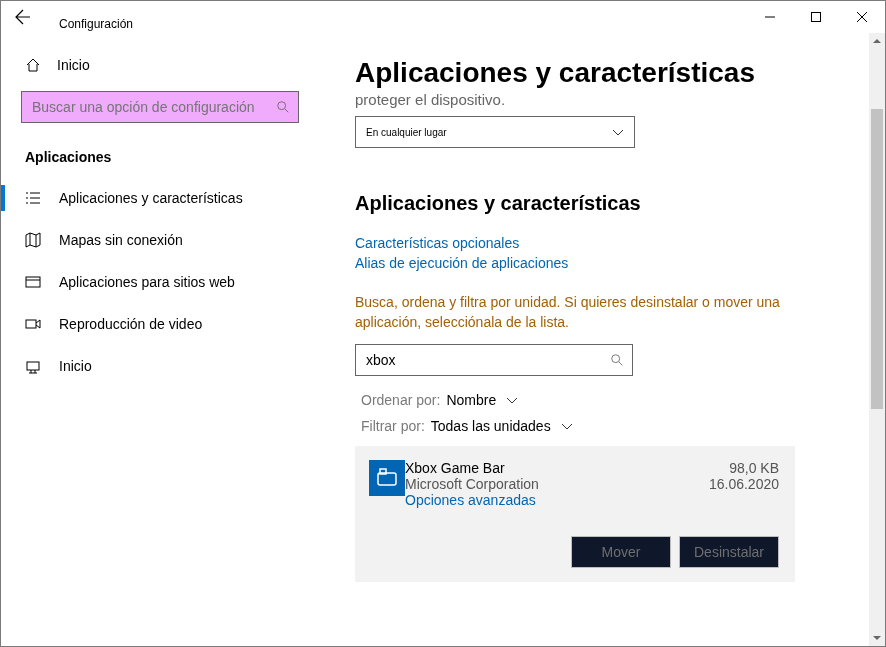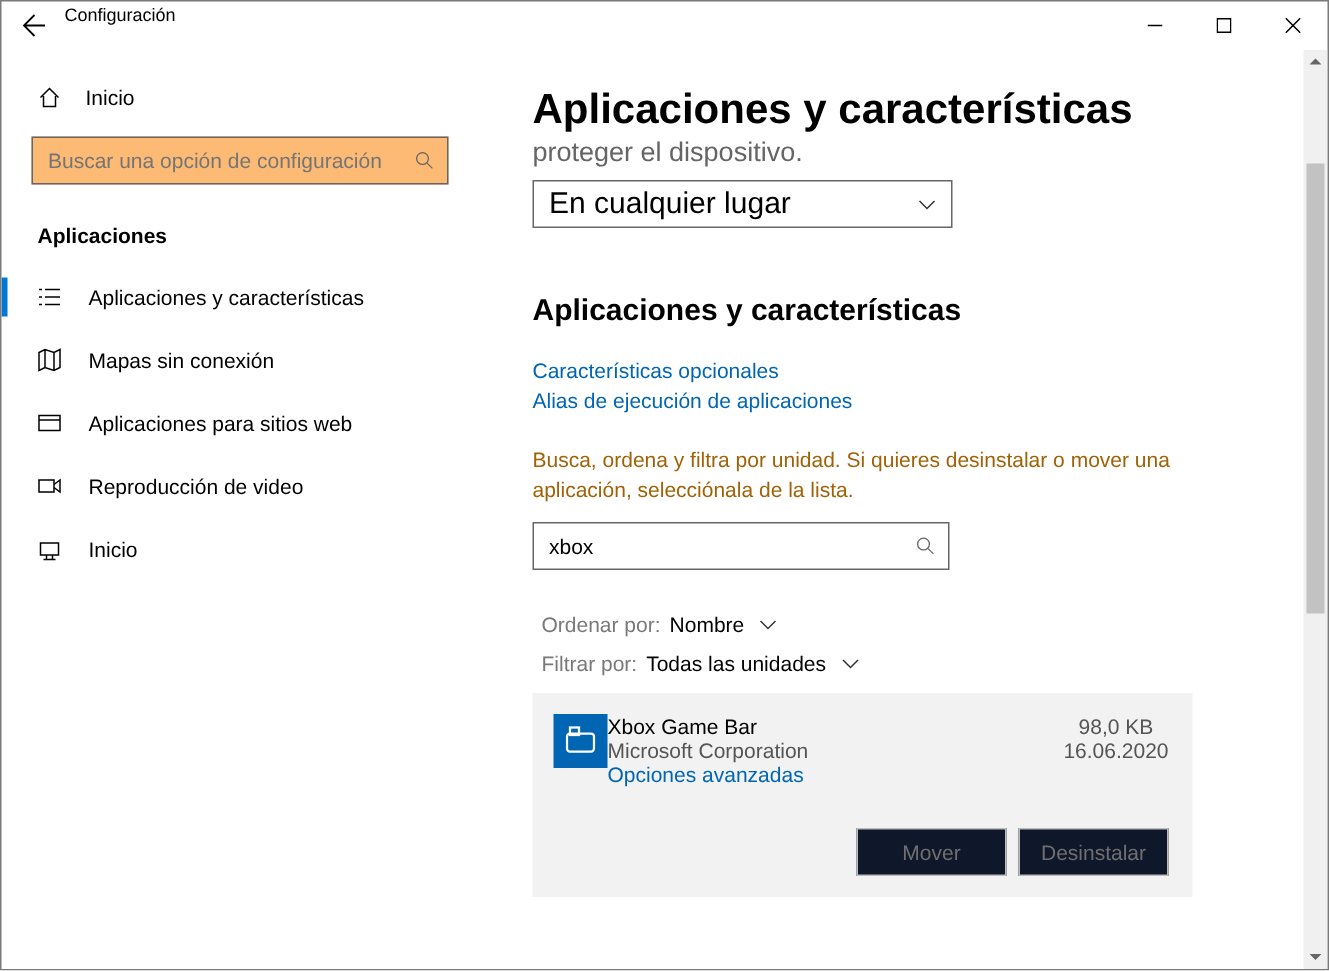--- a/index.html
+++ b/index.html
@@ -5,39 +5,39 @@
   * { box-sizing: border-box; margin: 0; padding: 0; font-family: "Segoe UI", Arial, sans-serif; }
   body { background: #fff; }
   .window {
     width: 886px; height: 647px; border: 1px solid #7a7a7a; position: relative;
     display: flex; flex-direction: column; background: #fff;
   }
   .titlebar {
     height: 32px; display: flex; align-items: center; justify-content: space-between;
     padding-left: 8px;
   }
-  .titlebar-left { display: flex; align-items: flex-start; }
+  .titlebar-left { display: flex; align-items: flex-end; gap: 16px; }
   .back-btn { width: 28px; height: 28px; display: flex; align-items: center; justify-content: center; cursor: pointer; }
   .back-btn svg { width: 16px; height: 16px; }
   .title { font-size: 12px; color: #000; margin-left: 6px; }
   .win-controls { display: flex; }
   .win-btn { width: 46px; height: 32px; display: flex; align-items: center; justify-content: center; cursor: pointer; }
   .win-btn svg { width: 10px; height: 10px; }
   .body { flex: 1; display: flex; overflow: hidden; }
   .sidebar {
     width: 318px; padding: 14px 0 0 0; display: flex; flex-direction: column;
     border-right: none;
   }
   .home-row {
     display: flex; align-items: center; gap: 16px; padding: 10px 24px; cursor: pointer;
     font-size: 14px; color: #000;
   }
   .home-row svg { width: 16px; height: 16px; }
   .search-box {
-    margin: 8px 20px 0 20px; height: 32px; border: 1px solid #666; background: #fdba74;
+    margin: 8px 20px 0 20px; height: 32px; border: 1px solid #666; background: #f0abfc;
     display: flex; align-items: center; padding: 0 8px 0 10px;
   }
   .search-box input {
     flex: 1; border: none; outline: none; font-size: 14px; color: #666; background: transparent;
   }
   .search-box svg { width: 14px; height: 14px; }
   .section-label {
     font-size: 14px; font-weight: 600; color: #000; padding: 26px 24px 12px 24px;
   }
   .nav { display: flex; flex-direction: column; }
@@ -46,55 +46,55 @@
     font-size: 14px; color: #000; position: relative;
   }
   .nav-item.active::before {
     content: ""; position: absolute; left: 0; top: 8px; bottom: 8px; width: 4px; background: #0078d4;
   }
   .nav-item svg { width: 16px; height: 16px; flex-shrink: 0; }
   .main {
     flex: 1; overflow-y: auto; padding: 24px 40px 24px 36px; position: relative;
   }
   .main h1 { font-size: 28px; font-weight: 600; margin-bottom: 2px; }
-  .truncated-text { font-size: 18px; color: #656565; margin-bottom: 8px; }
+  .truncated-text { font-size: 15px; color: #656565; margin-bottom: 8px; }
   .dropdown {
     width: 280px; height: 32px; border: 1px solid #666; display: flex; align-items: center;
-    justify-content: space-between; padding: 0 10px; font-size: 20px; cursor: pointer;
+    justify-content: space-between; padding: 0 10px; font-size: 10px; cursor: pointer;
     margin-bottom: 44px;
   }
   .dropdown svg { width: 12px; height: 12px; }
   .main h2 { font-size: 20px; font-weight: 600; margin-bottom: 20px; }
   .link { color: #0066b4; font-size: 14px; cursor: pointer; display: block; margin-bottom: 4px; }
   .link:last-of-type { margin-bottom: 22px; }
   .desc { font-size: 14px; color: #a16207; line-height: 1.4; margin-bottom: 12px; max-width: 430px; }
   .filter-search {
     width: 278px; height: 32px; border: 1px solid #666; display: flex; align-items: center;
-    padding: 0 8px 0 10px; margin-bottom: 28px;
+    padding: 0 8px 0 10px; margin-bottom: 16px;
   }
   .filter-search input { flex: 1; border: none; outline: none; font-size: 14px; background: transparent; }
   .filter-search svg { width: 14px; height: 14px; }
   .sort-row, .filter-row {
     font-size: 14px; display: flex; align-items: center; gap: 6px; padding-left: 6px;
     margin-bottom: 10px; cursor: pointer;
   }
   .sort-row .lbl, .filter-row .lbl { color: #7a7a7a; }
   .sort-row .val, .filter-row .val { color: #000; }
   .sort-row svg, .filter-row svg { width: 12px; height: 12px; margin-left: 4px; }
   .app-card {
     margin-top: 12px; background: #f2f2f2; padding: 14px 16px 14px 14px; width: 440px;
   }
   .app-top { display: flex; gap: 0; }
   .app-icon { width: 36px; height: 36px; background: #0066b4; display: flex; align-items: center; justify-content: center; flex-shrink: 0; }
   .app-icon svg { width: 20px; height: 20px; }
   .app-info { flex: 1; }
   .app-name { font-size: 14px; color: #000; }
   .app-pub { font-size: 14px; color: #555; }
   .app-adv { font-size: 14px; color: #0066b4; cursor: pointer; }
-  .app-meta { text-align: center; font-size: 14px; color: #555; }
+  .app-meta { text-align: right; font-size: 14px; color: #555; }
   .app-actions { display: flex; justify-content: flex-end; gap: 8px; margin-top: 28px; }
   .app-actions button {
     width: 100px; height: 32px; border: 1px solid #bdbdbd; background: #0f172a; color: #6f6f6f;
     font-size: 14px; cursor: default;
   }
   .scrollbar {
     position: absolute; right: 0; top: 0; bottom: 0; width: 16px; background: #f0f0f0;
     display: flex; flex-direction: column; align-items: center;
   }
   .sb-arrow { width: 16px; height: 16px; display:flex; align-items:center; justify-content:center; cursor:pointer;}

